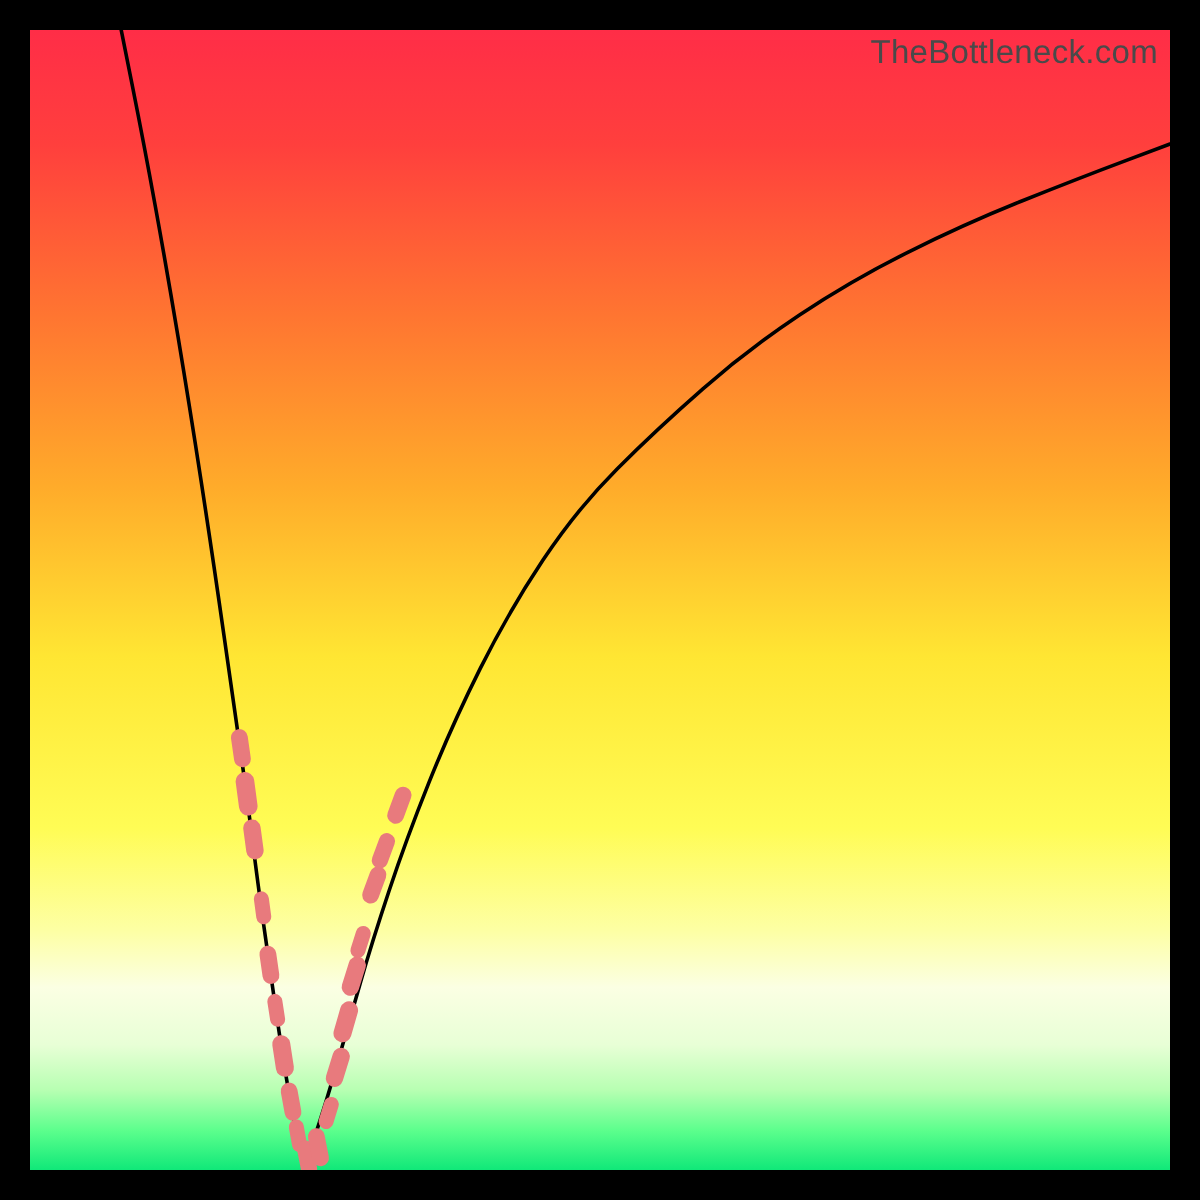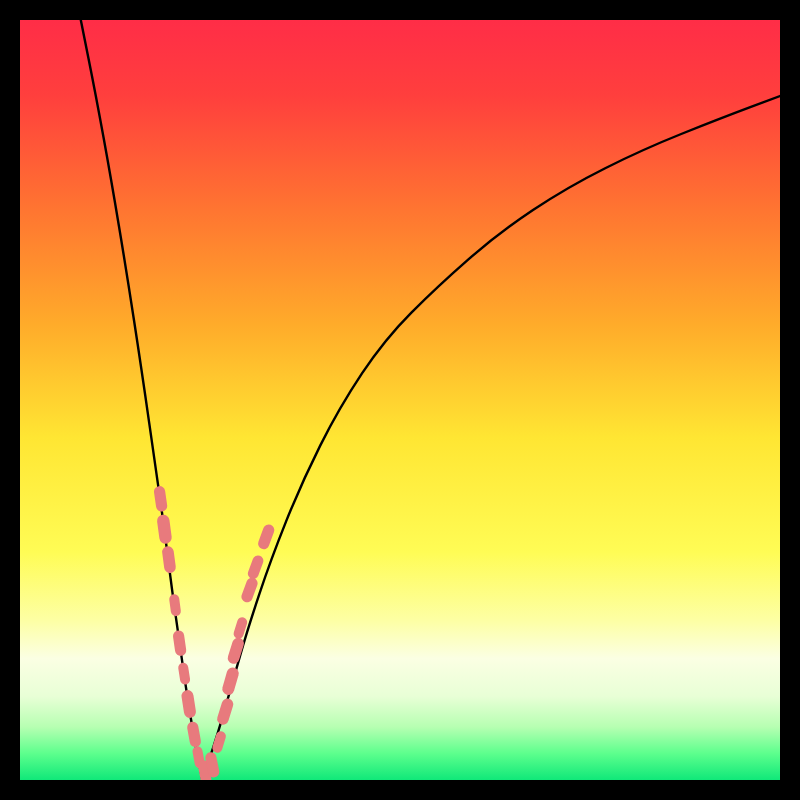--- a/index.html
+++ b/index.html
@@ -87,13 +87,14 @@
         <rect x="-13.399999999999999" y="-5.8" width="26.799999999999997" height="11.6" rx="5.8" ry="5.8" fill="#e87a7d" stroke="#d96163" stroke-width="0" transform="translate(205.20000000000002 691.6) rotate(-72.89727103094762)"></rect>
         <rect x="-14" y="-6" width="28" height="12" rx="6" ry="6" fill="#e87a7d" stroke="#d96163" stroke-width="0" transform="translate(210.51999999999998 661.2) rotate(-74.05460409907714)"></rect>
         <rect x="-13.399999999999999" y="-5.8" width="26.799999999999997" height="11.6" rx="5.8" ry="5.8" fill="#e87a7d" stroke="#d96163" stroke-width="0" transform="translate(215.83999999999997 630.8) rotate(-72.64597536373869)"></rect>
         <rect x="-11" y="-5" width="22" height="10" rx="5" ry="5" fill="#e87a7d" stroke="#d96163" stroke-width="0" transform="translate(220.39999999999998 608) rotate(-72.64597536373869)"></rect>
         <rect x="-12.8" y="-5.6" width="25.6" height="11.2" rx="5.6" ry="5.6" fill="#e87a7d" stroke="#d96163" stroke-width="0" transform="translate(229.51999999999998 570) rotate(-69.77514056883193)"></rect>
         <rect x="-12.2" y="-5.4" width="24.4" height="10.8" rx="5.4" ry="5.4" fill="#e87a7d" stroke="#d96163" stroke-width="0" transform="translate(235.6 547.2) rotate(-69.77514056883193)"></rect>
         <rect x="-12.8" y="-5.6" width="25.6" height="11.2" rx="5.6" ry="5.6" fill="#e87a7d" stroke="#d96163" stroke-width="0" transform="translate(246.24 516.8) rotate(-69.77514056883193)"></rect>
       </g>
   </svg>
 
+  <div class="watermark">TheBottleneck.com</div>
 </div>
 
 </body></html>

